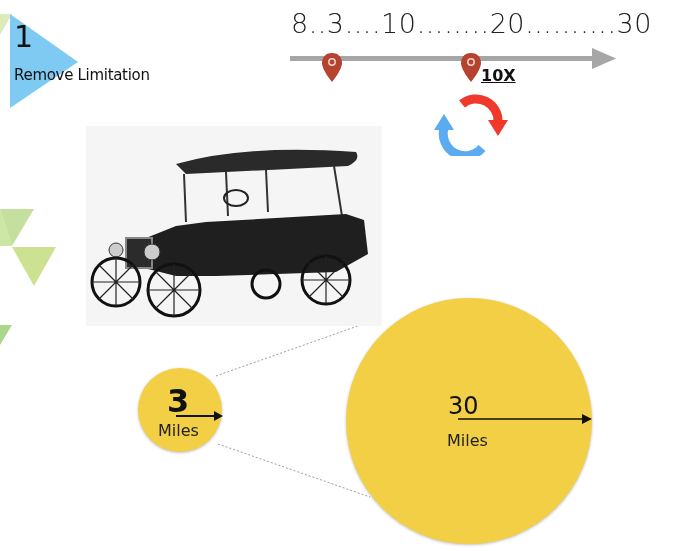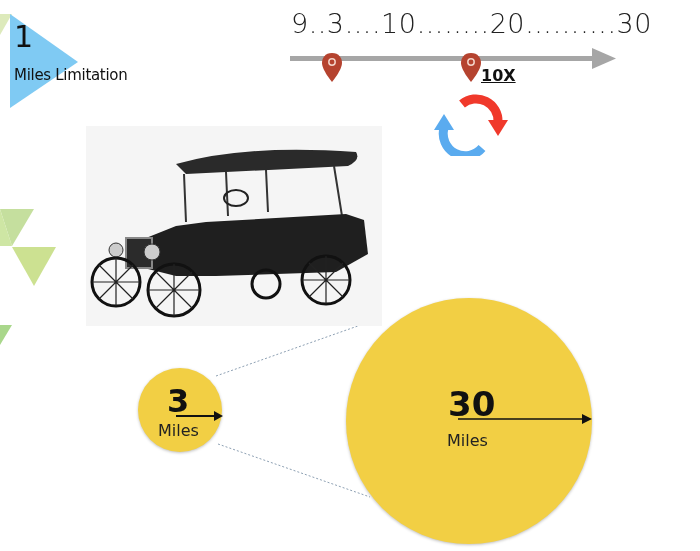--- a/index.html
+++ b/index.html
@@ -8,21 +8,21 @@
     .step-num { left:14px; top:22px; font-size:30px; color:#111; font-family:"DejaVu Sans", sans-serif; line-height:1; }
     .step-label { left:14px; top:66px; font-size:15px; color:#111; font-family:"DejaVu Sans", sans-serif; letter-spacing:-0.3px; }
     .scale-label { left:291px; top:8px; font-size:27px; color:#222; letter-spacing:0.5px; font-family:"DejaVu Sans", sans-serif; font-weight:300; }
     .mult { left:481px; top:66px; font-size:16px; font-weight:bold; color:#111; font-family:"DejaVu Sans", sans-serif;text-decoration:underline; }
     .car { left:86px; top:126px; width:296px; height:200px; background:#f4f4f4; }
     .circle { border-radius:50%; background:#f2cf44; box-shadow:0 1px 3px rgba(0,0,0,0.25); }
     .c-small { left:138px; top:368px; width:84px; height:84px; }
     .c-big { left:346px; top:298px; width:246px; height:246px; }
     .num-small { left:167px; top:382px; font-size:32px; font-weight:bold; color:#111; font-family:"DejaVu Sans", sans-serif; }
     .unit-small { left:158px; top:421px; font-size:16px; color:#222; font-family:"DejaVu Sans", sans-serif; }
-    .num-big { left:448px; top:384px; font-size:34px; font-weight:bold; color:#111; font-family:"DejaVu Sans", sans-serif; }
+    .num-big { left:448px; top:392px; font-size:24px; font-weight:normal; color:#111; font-family:"DejaVu Sans", sans-serif; }
     .unit-big { left:447px; top:431px; font-size:16px; color:#222; font-family:"DejaVu Sans", sans-serif; }
   </style>
 </head>
 <body>
 
 <svg class="abs" style="left:0;top:0" width="700" height="551">
 
   <polygon points="0,14 12,14 0,35" fill="#d9e8b4" opacity="0.9"></polygon>
 
   <polygon points="10,14 78,62 10,108" fill="#7fcaf3"></polygon>
@@ -30,23 +30,23 @@
   <polygon points="0,209 34,209 12,246" fill="#bfdc93" opacity="0.9"></polygon>
   <polygon points="0,209 12,246 0,246" fill="#c9e39a" opacity="0.9"></polygon>
   <polygon points="12,247 56,247 34,286" fill="#c9df8b" opacity="0.95"></polygon>
   <polygon points="0,325 12,325 0,345" fill="#a9d78b"></polygon>
 
   <line x1="216" y1="376" x2="372" y2="321" stroke="#8da0b3" stroke-width="1" stroke-dasharray="2,2"></line>
   <line x1="218" y1="444" x2="370" y2="497" stroke="#8da0b3" stroke-width="1" stroke-dasharray="2,2"></line>
 </svg>
 
 <div class="abs step-num">1</div>
-<div class="abs step-label">Miles Limitation</div>
+<div class="abs step-label">Remove Limitation</div>
 
-<div class="abs scale-label">9..3….10……..20……….30</div>
+<div class="abs scale-label">8..3….10……..20……….30</div>
 
 <svg class="abs" style="left:290px;top:48px" width="330" height="26">
   <rect x="0" y="8" width="305" height="5" fill="#a6a6a6"></rect>
   <polygon points="302,0 326,10.5 302,21" fill="#a6a6a6"></polygon>
 </svg>
 
 <svg class="abs" style="left:321px;top:52px" width="22" height="32">
   <path d="M11 1 C4 1 1 6 1 11 C1 18 11 30 11 30 C11 30 21 18 21 11 C21 6 18 1 11 1 Z" fill="#b5432f"></path>
   <circle cx="11" cy="10" r="3.2" fill="none" stroke="#f3d3c8" stroke-width="1.5"></circle>
 </svg>

